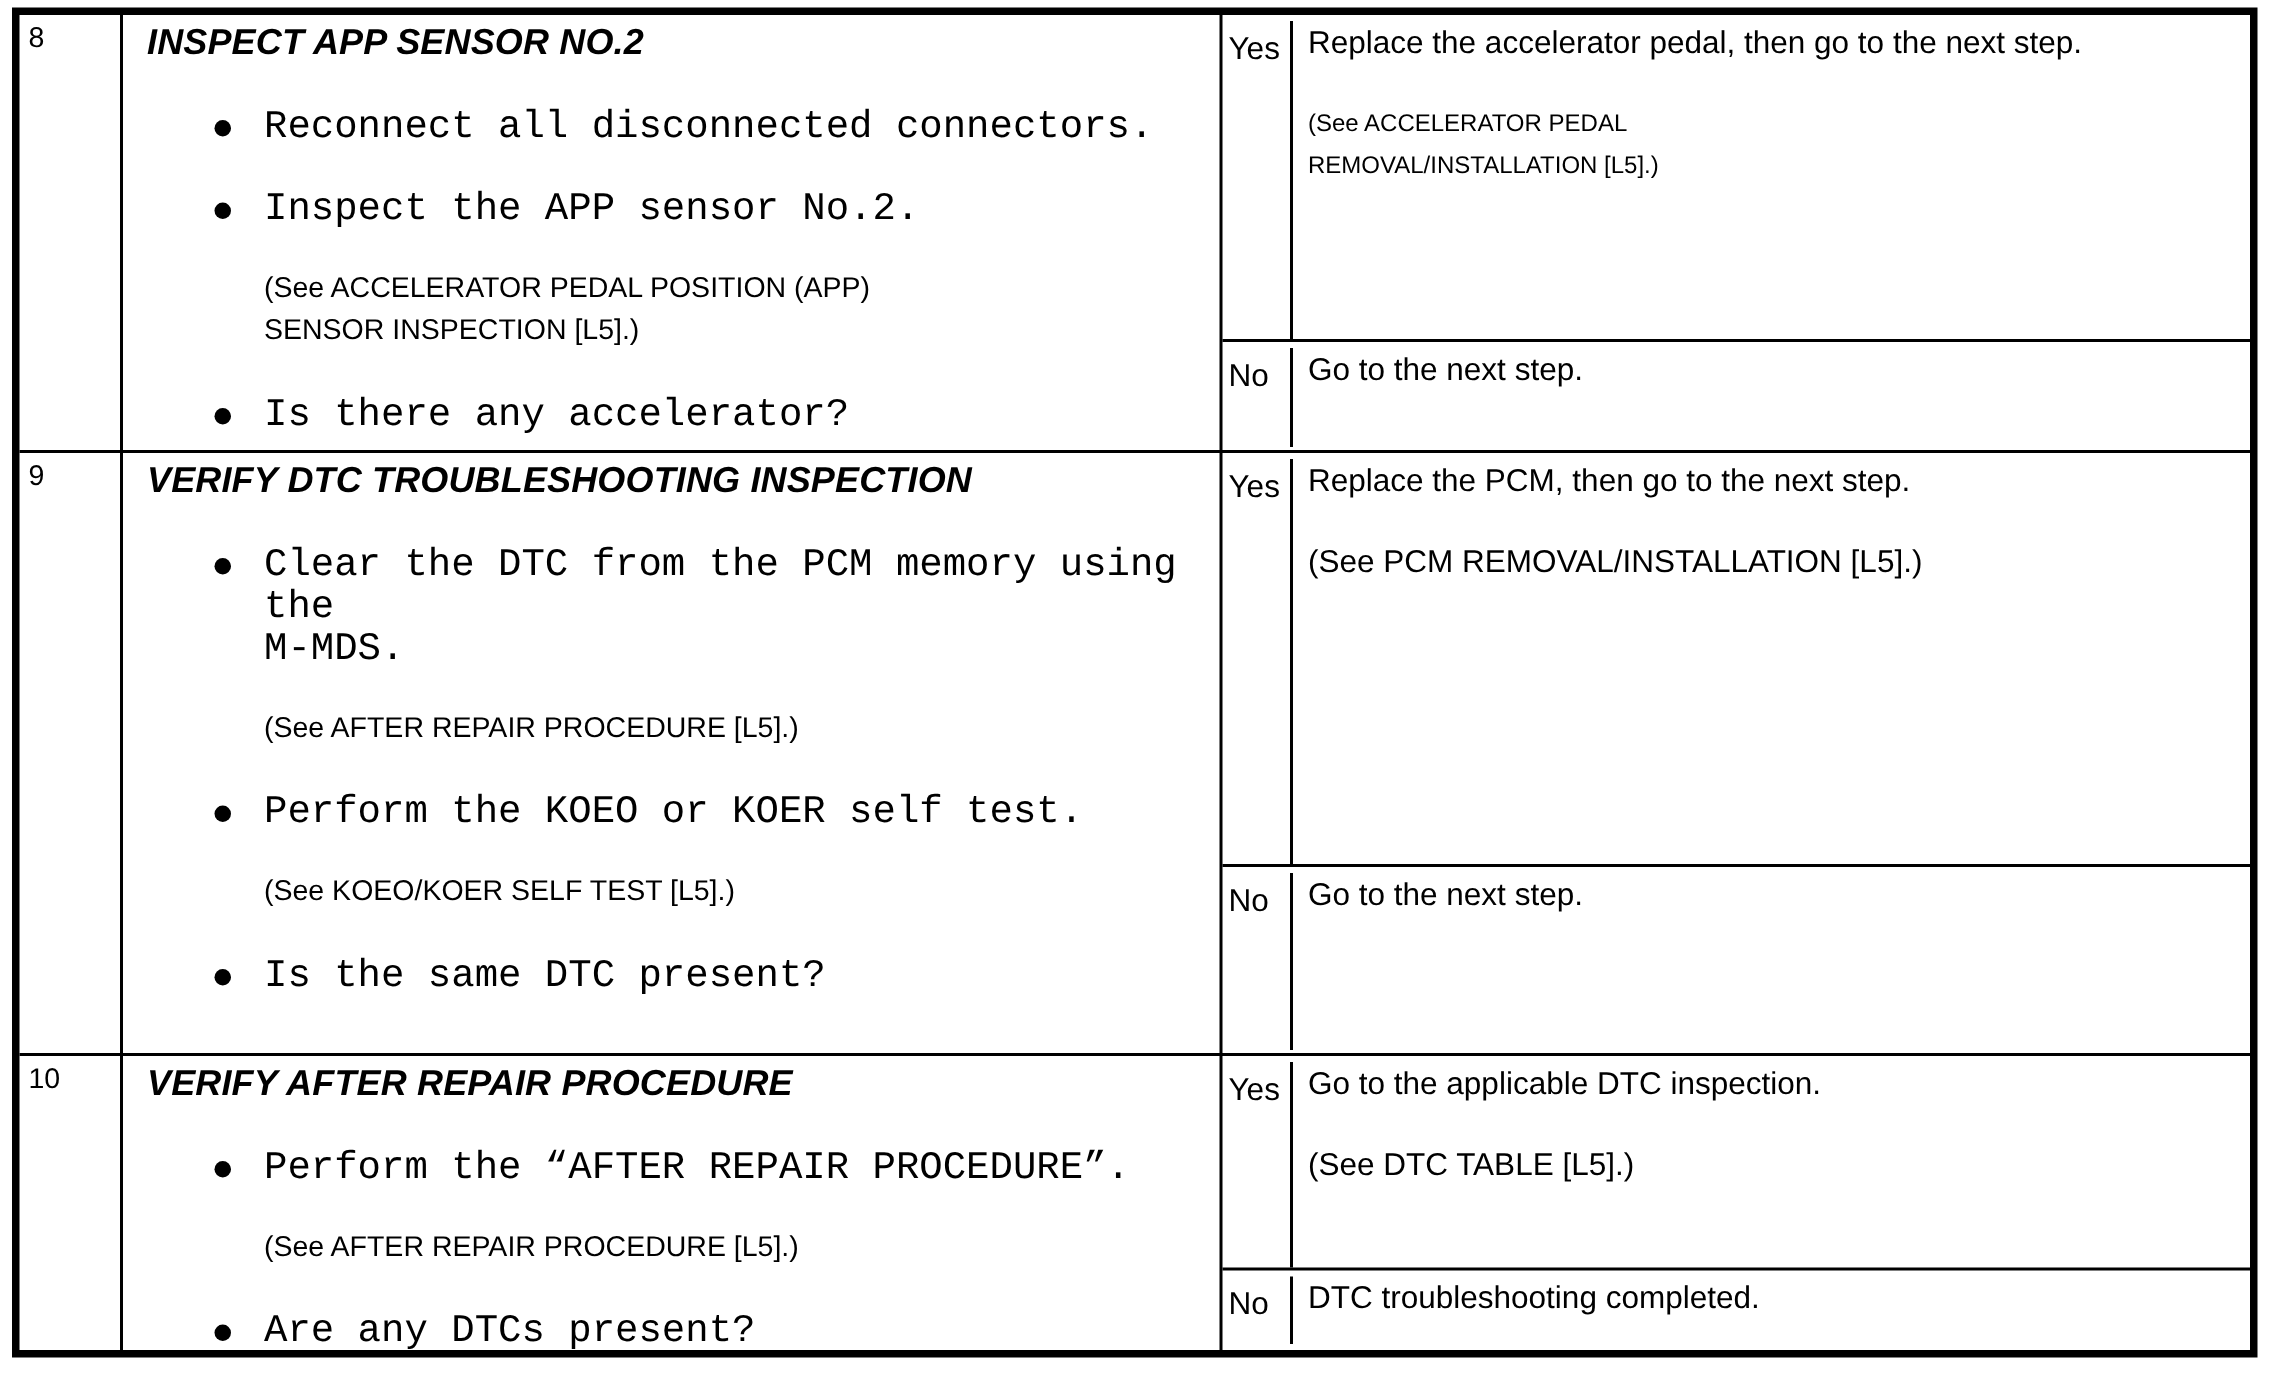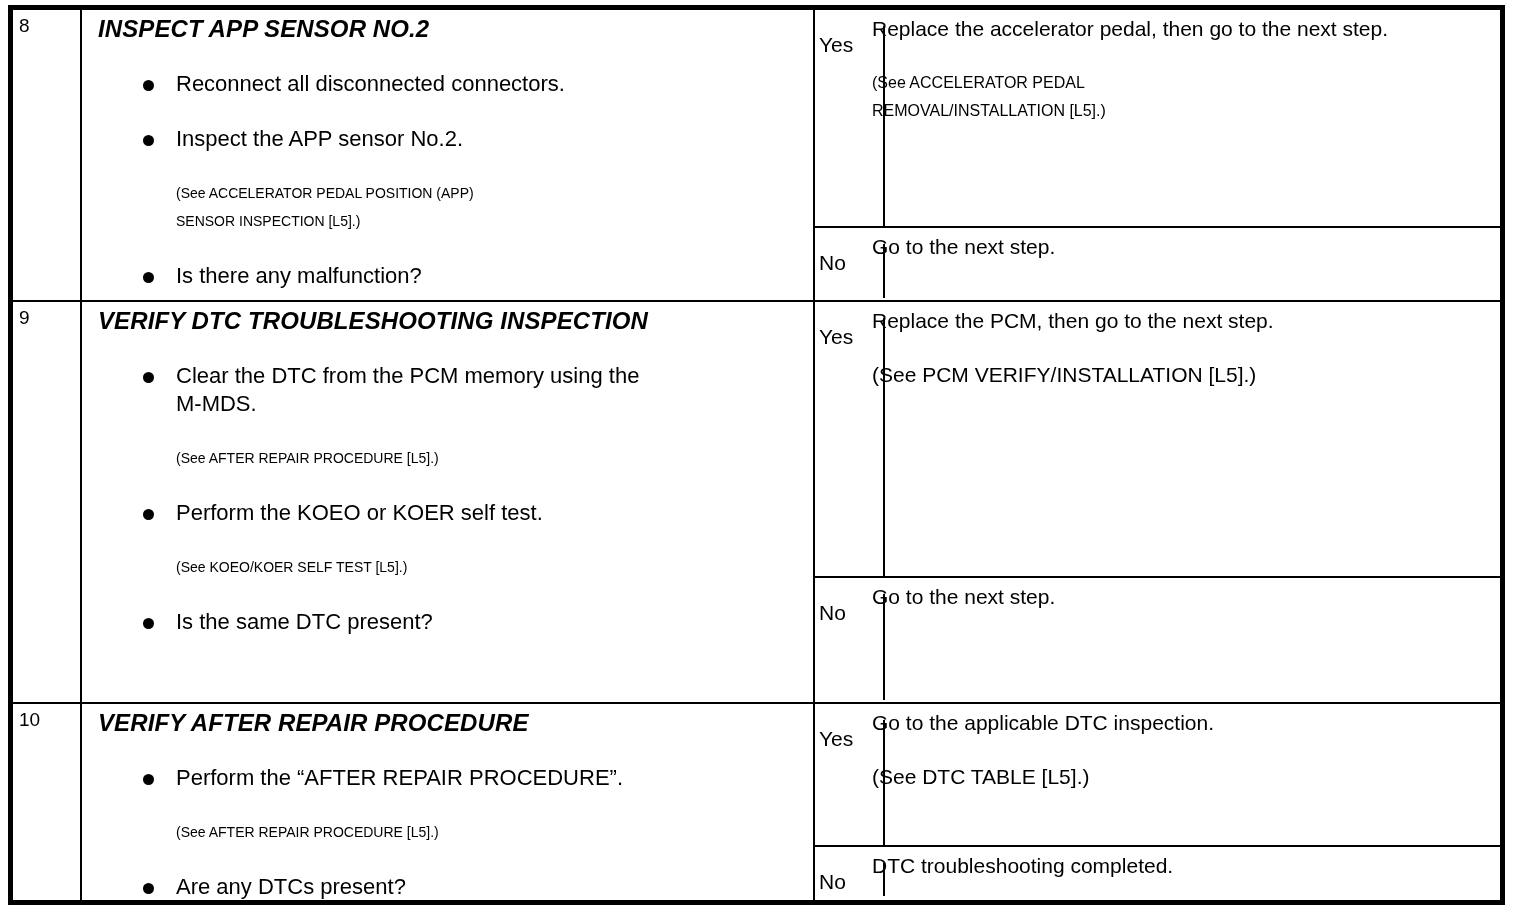--- a/index.html
+++ b/index.html
@@ -89,23 +89,23 @@
     position: relative;
     box-sizing: border-box;
     width: 100%;
     border-bottom: 2px solid #000000;
   }
   .ans-block:last-child { border-bottom: none; }
 
   .ans-label {
     position: absolute;
     left: 0;
-    top: 16px;
-    bottom: 0;
-    width: 70px;
+    top: 4px;
+    bottom: 0;
+    width: 47px;
     box-sizing: border-box;
     border-right: 2px solid #000000;
     padding: 5px 0 0 4px;
     font-size: 21px;
     line-height: 28px;
   }
   .ans-text {
     position: absolute;
     left: 51px;
     top: 0;
@@ -136,36 +136,37 @@
   }
 
   .bullet-list {
     margin: 0;
     padding: 0;
     list-style: none;
   }
   .bullet-item {
     position: relative;
     padding-left: 78px;
-    font-size: 22px;
+    font-size: 26px;
     line-height: 28px;
     margin-top: 27px;
+    font-family: Liberation Mono, monospace;
   }
   .bullet-dot {
     position: absolute;
     left: 45px;
     top: 10px;
     width: 11px;
     height: 11px;
     background: #000000;
     border-radius: 50%;
   }
   .note {
     padding-left: 78px;
-    font-size: 14px;
+    font-size: 19px;
     line-height: 28px;
     margin-top: 26px;
   }
 
   .ans-line {
     font-size: 21px;
     line-height: 28px;
   }
   .ans-line + .ans-line { margin-top: 27px; }
   .ans-line.break2 { margin-top: 26px; }
@@ -200,21 +201,21 @@
         </ul>
 
         <div class="note">
           <div>(See ACCELERATOR PEDAL POSITION (APP)</div>
           <div>SENSOR INSPECTION [L5].)</div>
         </div>
 
         <ul class="bullet-list">
           <li class="bullet-item">
             <span class="bullet-dot"></span>
-            <span>Is there any malfunction?</span>
+            <span>Is there any accelerator?</span>
           </li>
         </ul>
       </div>
 
       <div class="col-answers">
         <div class="ans-block r8-yes">
           <div class="ans-label">Yes</div>
           <div class="ans-text">
             <div class="ans-line">Replace the accelerator pedal, then go to the next step.</div>
             <div class="ans-line break2">
@@ -265,21 +266,21 @@
             <span>Is the same DTC present?</span>
           </li>
         </ul>
       </div>
 
       <div class="col-answers">
         <div class="ans-block r9-yes">
           <div class="ans-label">Yes</div>
           <div class="ans-text">
             <div class="ans-line">Replace the PCM, then go to the next step.</div>
-            <div class="ans-line break2">(See PCM VERIFY/INSTALLATION [L5].)</div>
+            <div class="ans-line break2">(See PCM REMOVAL/INSTALLATION [L5].)</div>
           </div>
         </div>
         <div class="ans-block r9-no">
           <div class="ans-label">No</div>
           <div class="ans-text">
             <div class="ans-line">Go to the next step.</div>
           </div>
         </div>
       </div>
     </div>

